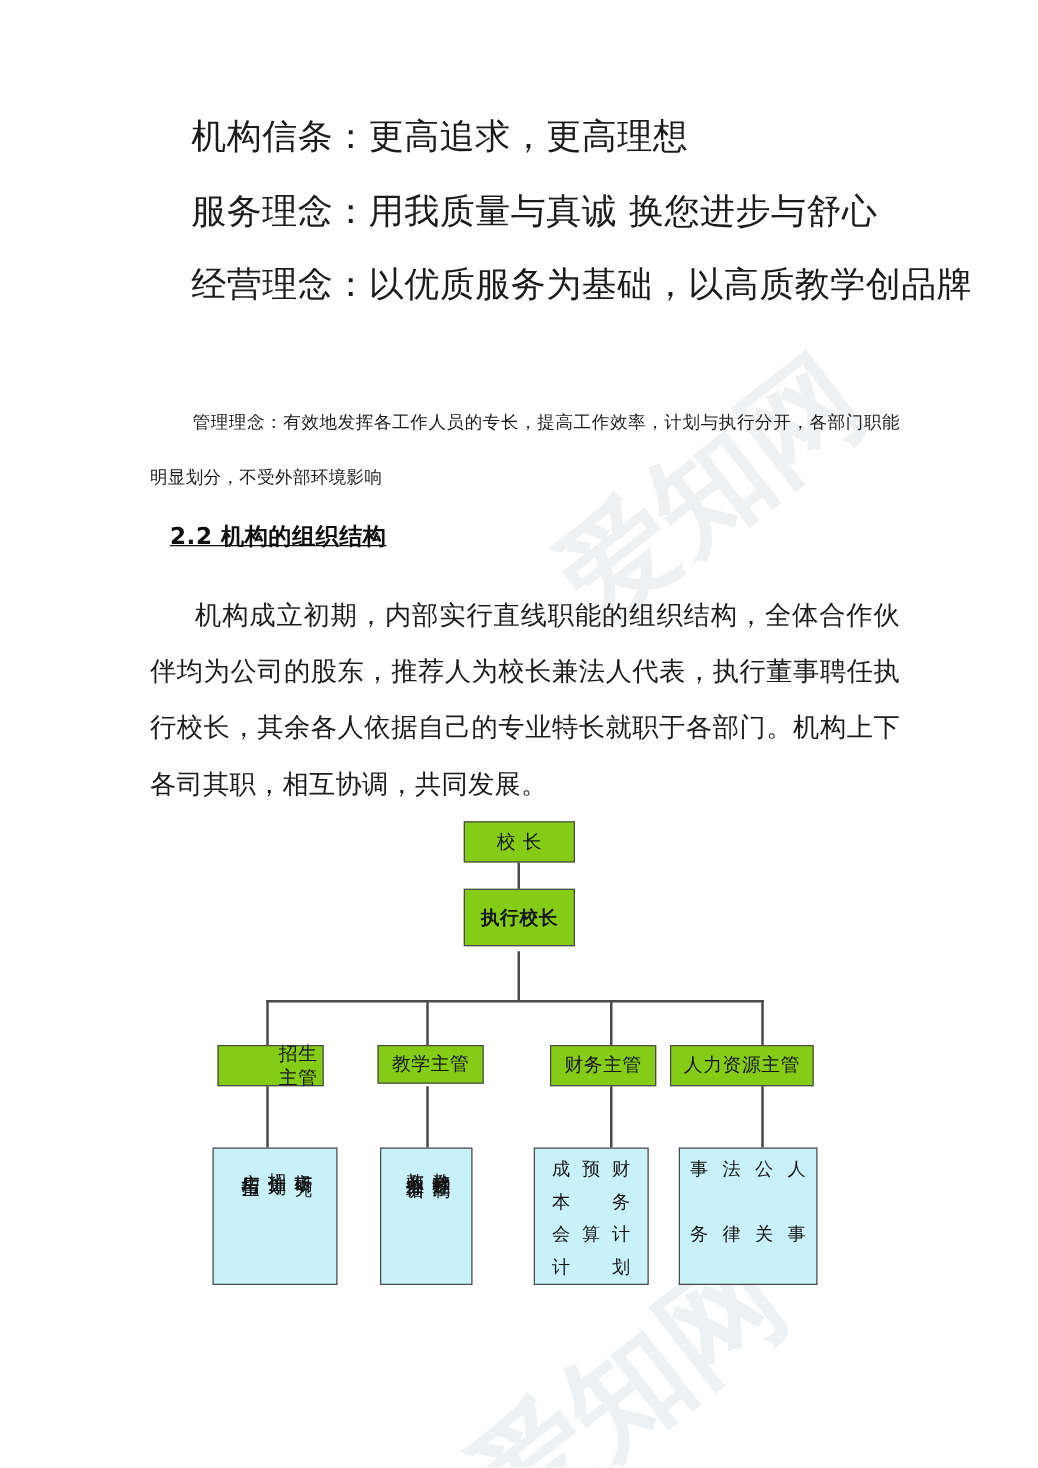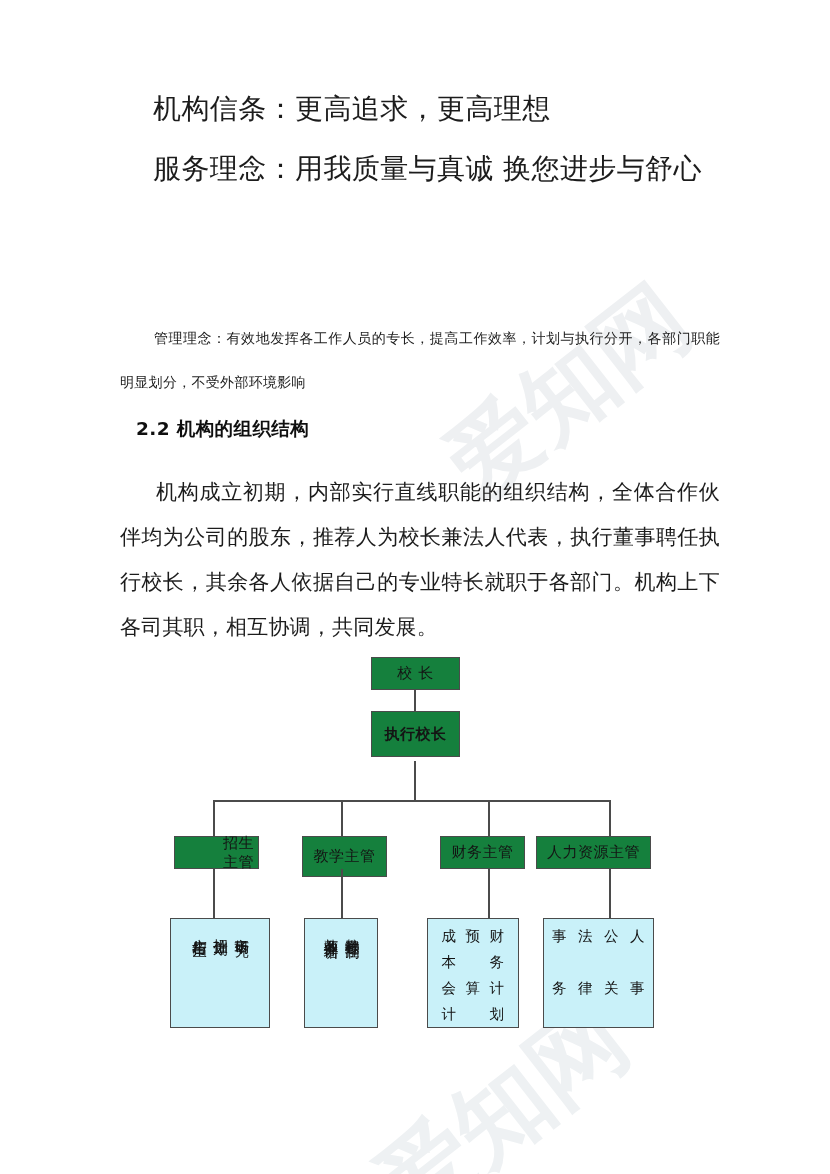--- a/index.html
+++ b/index.html
@@ -78,20 +78,21 @@
 
   .section-heading {
     position: absolute;
     left: 136px;
     top: 416px;
     font-family: "DejaVu Sans", "Liberation Sans", sans-serif;
     font-size: 18.5px;
     font-weight: bold;
     letter-spacing: 0.4px;
     color: #0f0f0f;
+    text-decoration: underline;
   }
 
   .intro-para {
     position: absolute;
     left: 120px;
     top: 470px;
     width: 600px;
     font-size: 21px;
     line-height: 45px;
     text-indent: 36px;
@@ -113,21 +114,21 @@
     border: 1.3px solid #4b4b4b;
     display: flex;
     align-items: center;
     justify-content: center;
     font-size: 15px;
     letter-spacing: 0.5px;
     color: #141414;
     background: #edf4ef;
   }
   .node-top {
-    background: #15803d;
+    background: #84cc16;
   }
   .node-leaf {
     background: #c9f1f9;
     border: 1.5px solid #4b4b4b;
     align-items: flex-start;
     justify-content: center;
     padding-top: 6px;
   }
   .conn {
     position: absolute;
@@ -184,20 +185,21 @@
 <body>
 
 <div class="watermark wm-1">爱知网</div>
 <div class="watermark wm-3">爱知网</div>
 
 <div class="page">
 
   <div class="creed-block">
     <p class="creed-line">机构信条：更高追求，更高理想</p>
     <p class="creed-line">服务理念：用我质量与真诚  换您进步与舒心</p>
+    <p class="creed-line">经营理念：以优质服务为基础，以高质教学创品牌</p>
   </div>
 
   <div class="mgmt-para">管理理念：有效地发挥各工作人员的专长，提高工作效率，计划与执行分开，各部门职能明显划分，不受外部环境影响</div>
 
   <div class="section-heading">2.2 机构的组织结构</div>
 
   <div class="intro-para">机构成立初期，内部实行直线职能的组织结构，全体合作伙伴均为公司的股东，推荐人为校长兼法人代表，执行董事聘任执行校长，其余各人依据自己的专业特长就职于各部门。机构上下各司其职，相互协调，共同发展。</div>
 
   <div class="orgchart">
 
@@ -210,21 +212,21 @@
     <div class="conn v-line" style="left:414px; top:121px; width:1.6px; height:40px;"></div>
 
     <div class="conn h-line" style="left:213px; top:160px; width:398px; height:1.6px;"></div>
 
     <div class="conn v-line" style="left:213px; top:160px; width:1.6px; height:36px;"></div>
     <div class="conn v-line" style="left:341px; top:160px; width:1.6px; height:36px;"></div>
     <div class="conn v-line" style="left:488px; top:160px; width:1.6px; height:36px;"></div>
     <div class="conn v-line" style="left:609px; top:160px; width:1.6px; height:36px;"></div>
 
     <div class="node node-top" style="left:174px; top:196px; width:85px; height:33px;padding-left:48px;">招生主管</div>
-    <div class="node node-top" style="left:302px; top:196px; width:85px; height:41px;">教学主管</div>
+    <div class="node node-top" style="left:302px; top:196px; width:85px; height:31px;">教学主管</div>
     <div class="node node-top" style="left:440px; top:196px; width:85px; height:33px;">财务主管</div>
     <div class="node node-top" style="left:536px; top:196px; width:115px; height:33px;">人力资源主管</div>
 
     <div class="conn v-line" style="left:213px; top:229px; width:1.6px; height:50px;"></div>
     <div class="conn v-line" style="left:341px; top:229px; width:1.6px; height:50px;"></div>
     <div class="conn v-line" style="left:488px; top:229px; width:1.6px; height:50px;"></div>
     <div class="conn v-line" style="left:609px; top:229px; width:1.6px; height:50px;"></div>
 
     <div class="node node-leaf" style="left:170px; top:278px; width:100px; height:110px;">
       <div class="vcols">

